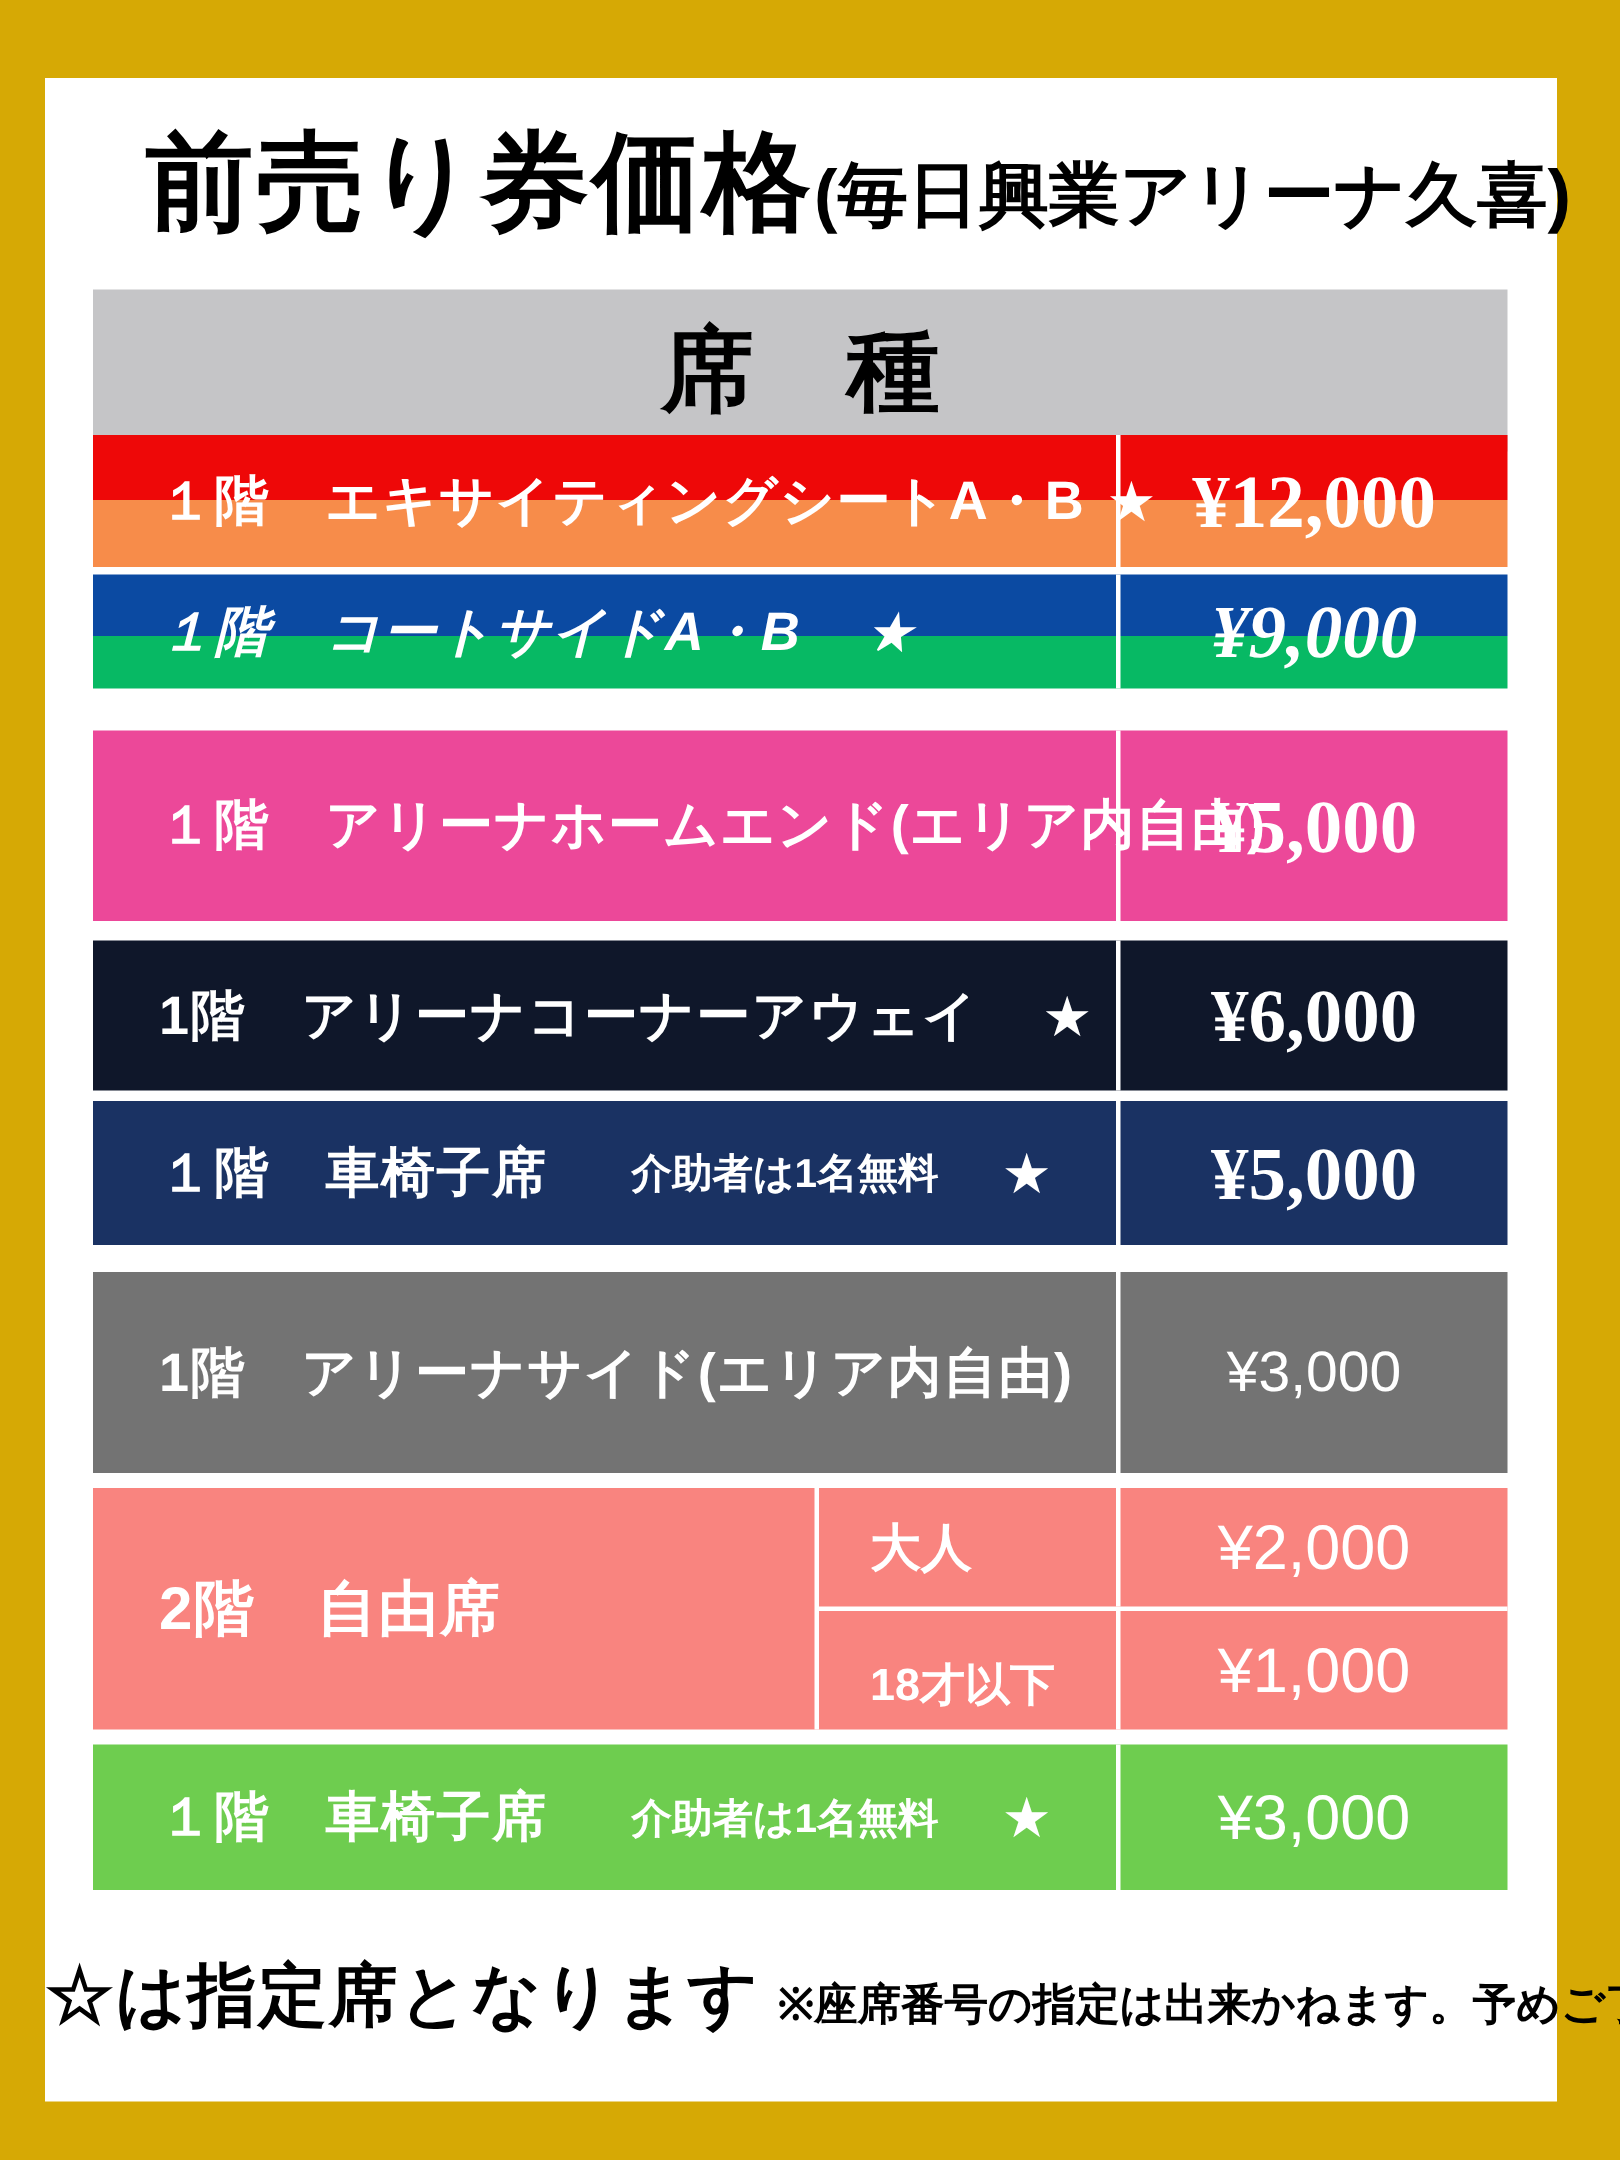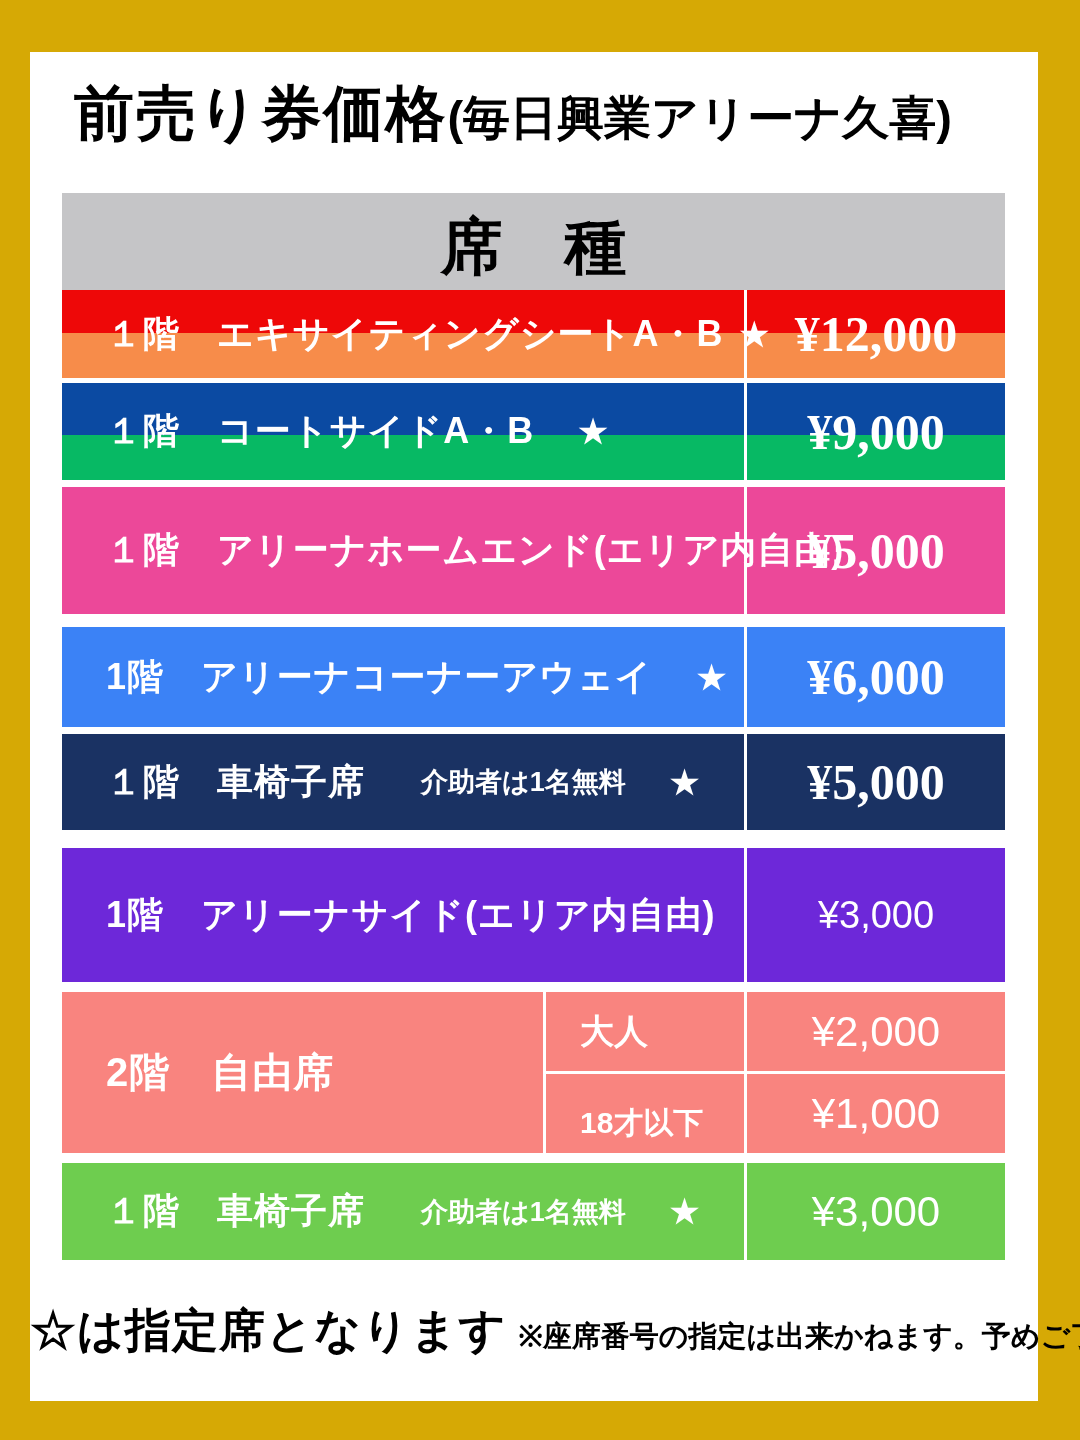--- a/index.html
+++ b/index.html
@@ -14,21 +14,21 @@
     position:absolute; left:30px; top:52px;
     width:1008px; height:1349px;
     background:#ffffff;
   }
   
   .title-block {
     position:absolute; left:44px; top:22px;
     white-space:nowrap; color:#000;
   }
   .title-main {
-    font-size:60px; font-weight:900; letter-spacing:2px;
+    font-size:72px; font-weight:900; letter-spacing:2px;margin-left:23px;
   }
   .title-sub {
     font-size:47px; font-weight:800; letter-spacing:0px;
   }
   
   .seat-header {
     position:absolute; left:32px; top:141px;
     width:943px; height:108px;
     background:#c5c5c7;
     display:flex; align-items:center; justify-content:center;
@@ -51,26 +51,26 @@
     display:flex; align-items:center; justify-content:center;
     color:#ffffff;
   }
   .price-serif { font-family:"Liberation Serif", serif; font-weight:700; font-size:50px; }
   .price-sans  { font-weight:400; font-size:40px; }
   .star { margin-left:16px; font-size:33px; }
   .star-far { margin-left:44px; }
   .note { font-size:27px; font-weight:700; margin-left:56px; letter-spacing:0; }
   .row-1 { top:238px; height:88px;
            background:linear-gradient(180deg,#ee0808 0%,#ee0808 49%,#f78c4a 49%,#f78c4a 100%); }
-  .row-2 { top:331px; height:97px;
-           background:linear-gradient(180deg,#0b4aa2 0%,#0b4aa2 54%,#07b964 54%,#07b964 100%); }
+  .row-2 { top:331px; height:76px;
+           background:linear-gradient(180deg,#0b4aa2 0%,#0b4aa2 54%,#07b964 54%,#07b964 100%);font-style:italic; }
   .row-3 { top:435px; height:127px; background:#ec4899; }
-  .row-4 { top:575px; height:100px; background:#3b82f6; }
+  .row-4 { top:575px; height:100px; background:#0f172a; }
   .row-5 { top:682px; height:96px;  background:#1a3263; }
-  .row-6 { top:796px; height:134px; background:#6d28d9; }
+  .row-6 { top:796px; height:134px; background:#737373; }
   .row-7 { top:940px; height:161px; background:#f9847f; }
   .row-8 { top:1111px; height:97px; background:#6ecd4f; }
   .row-6 .cell-price { font-size:38px; }
   .row-7 .cell-label { width:481px; font-size:40px;align-items:center; }
   .sub-table { flex:1; display:flex; flex-direction:column; }
   .sub-row { flex:1; display:flex; }
   .sub-h-divider { height:3px; background:#ffffff; }
   .sub-audience {
     width:198px; box-sizing:border-box;
     display:flex; align-items:center; padding-left:34px;

